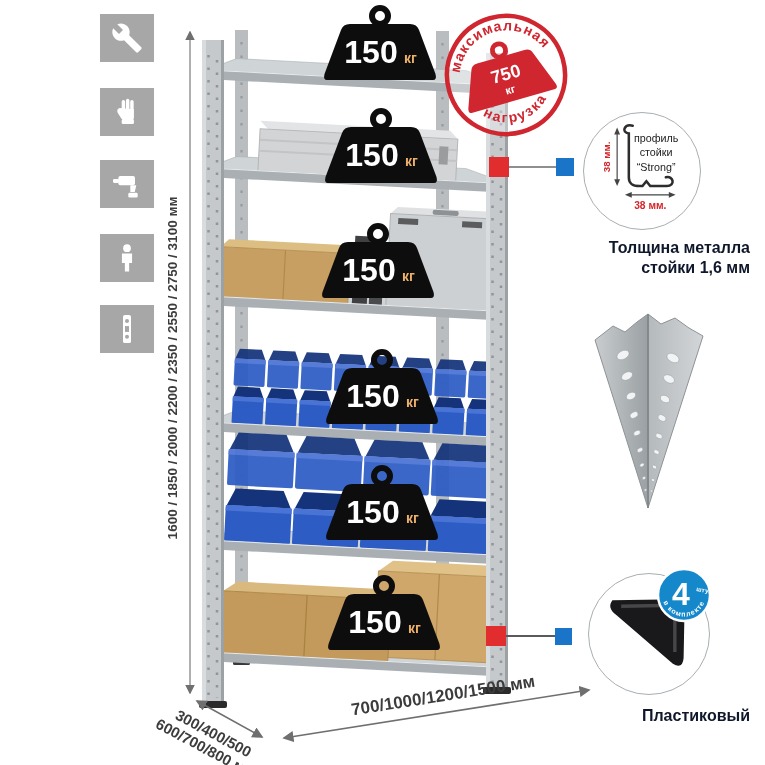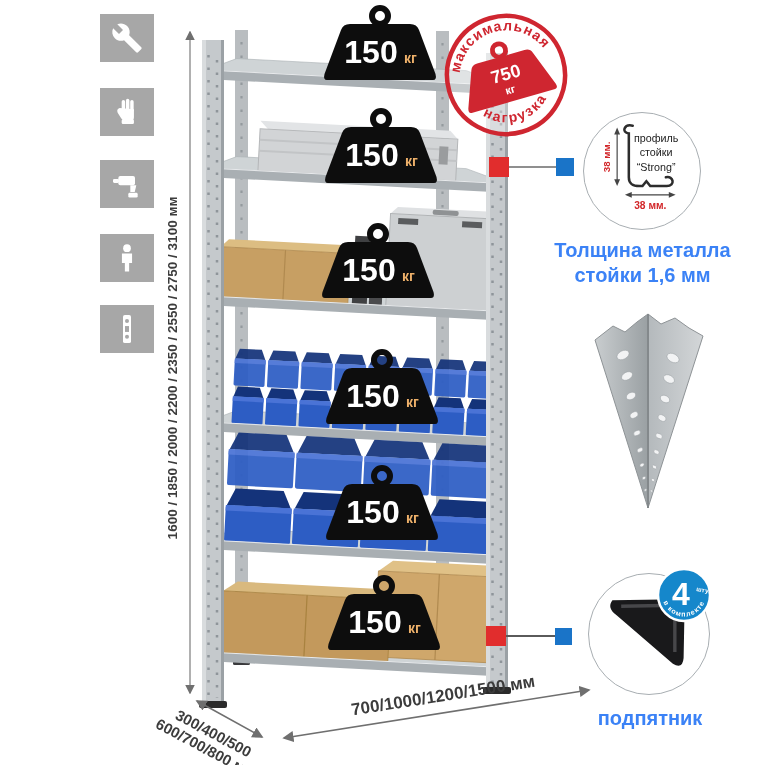--- a/index.html
+++ b/index.html
@@ -6,22 +6,22 @@
   .stage{position:relative;width:765px;height:765px;background:#ffffff;overflow:hidden;
          font-family:"Liberation Sans",sans-serif;}
   .feat{position:absolute;left:100px;width:54px;height:48px;background:#a7a7a7;
         display:flex;align-items:center;justify-content:center;}
   .feat svg{width:32px;height:32px;}
   #scene{position:absolute;left:0;top:0;}
   svg text{font-family:"Liberation Sans",sans-serif;}
   .circle{position:absolute;border-radius:50%;background:#fff;border:1.5px solid #a8aeb2;box-sizing:border-box;}
   .profile-circle{left:583px;top:112px;width:118px;height:118px;}
   .foot-circle{left:588px;top:573px;width:122px;height:122px;overflow:hidden;}
-  .caption{position:absolute;text-align:center;color:#3b82f6;font-weight:bold;
-           font-size:20px;line-height:1.25;}
+  .caption{position:absolute;text-align:right;color:#0f172a;font-weight:bold;
+           font-size:16px;line-height:1.25;}
   .cap-profile{left:535px;top:238px;width:215px;}
   .cap-foot{left:550px;top:706px;width:200px;}
   .angle-img{position:absolute;left:585px;top:300px;}
   .badge{position:absolute;left:656px;top:567px;width:56px;height:56px;}
 </style>
 </head>
 <body>
 
 <div class="stage">
 
@@ -366,16 +366,16 @@
       <circle cx="28" cy="28" r="26" fill="#1587cb" stroke="#ffffff" stroke-width="2.5"></circle>
       <text x="25" y="38" text-anchor="middle" font-size="32" font-weight="bold" fill="#ffffff">4</text>
       <text x="40" y="24" font-size="6.5" font-weight="bold" fill="#ffffff" transform="rotate(10 40 24)">штуки</text>
       <text font-size="7" font-weight="bold" fill="#ffffff" letter-spacing="1">
         <textPath href="#badgeArc" startOffset="50%" text-anchor="middle">в комплекте</textPath>
       </text>
     </svg>
   </div>
 
   <div class="caption cap-foot">
-    <div>подпятник</div>
+    <div>Пластиковый</div>
   </div>
 
 </div>
 
 </body></html>

